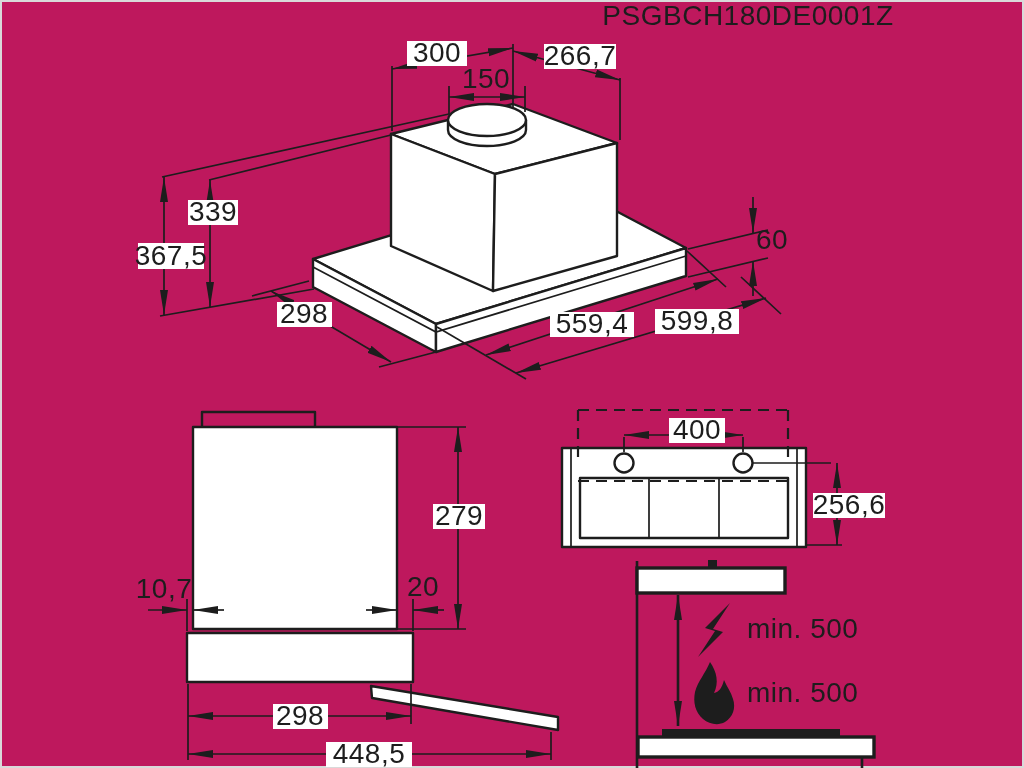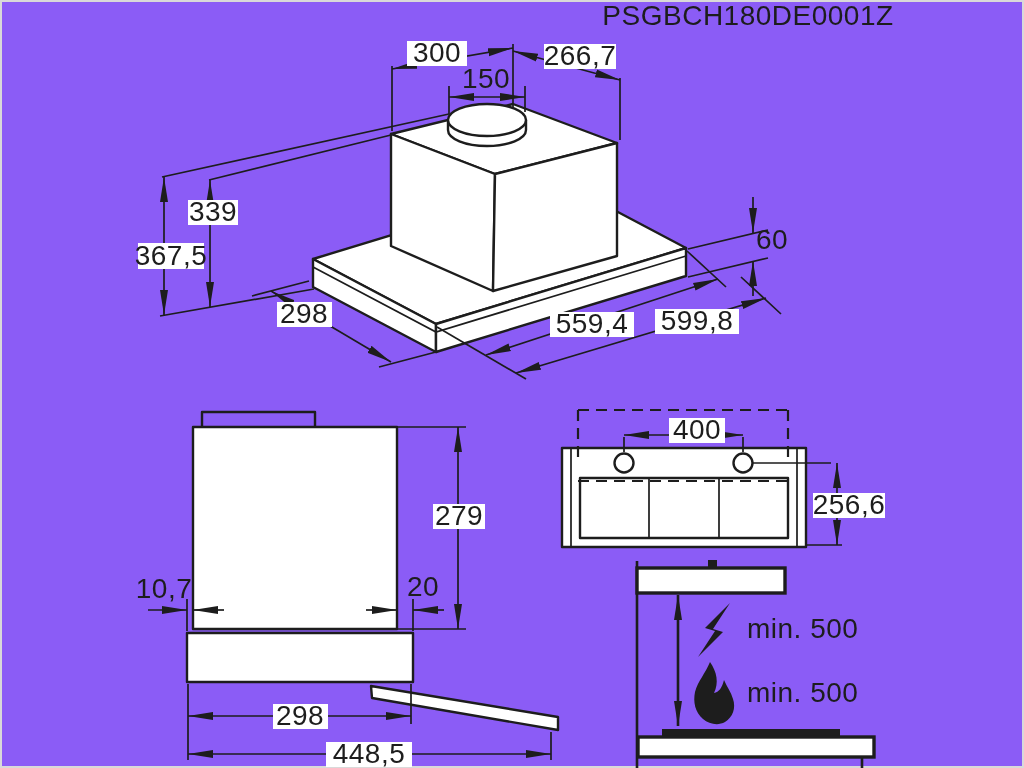--- a/index.html
+++ b/index.html
@@ -1,16 +1,16 @@
 <!DOCTYPE html>
 <html><head>
 <meta charset="utf-8">
 <style>
   html,body{margin:0;padding:0;background:#fff;}
-  .page{position:relative;width:1024px;height:768px;background:#8b5cf6;overflow:hidden;
+  .page{position:relative;width:1024px;height:768px;background:#be185d;overflow:hidden;
         font-family:"Liberation Sans",sans-serif;}
   svg{display:block}
   svg text{font-family:"Liberation Sans",sans-serif;font-size:28px;letter-spacing:.5px;fill:#1d1d1d;}
   .f  {fill:#ffffff;stroke:#1d1d1d;stroke-width:2.4;stroke-linejoin:round;}
   .d  {fill:none;stroke:#1d1d1d;stroke-width:2.4;stroke-linejoin:round;stroke-linecap:round;}
   .t  {fill:none;stroke:#1d1d1d;stroke-width:1.7;}
   .k  {fill:#ffffff;stroke:#1d1d1d;stroke-width:3.4;stroke-linejoin:miter;}
   .kl {fill:none;stroke:#1d1d1d;stroke-width:2.6;}
   .dash{fill:none;stroke:#1d1d1d;stroke-width:2.2;stroke-dasharray:11 7;}
   .wr {fill:#ffffff;stroke:none;}

